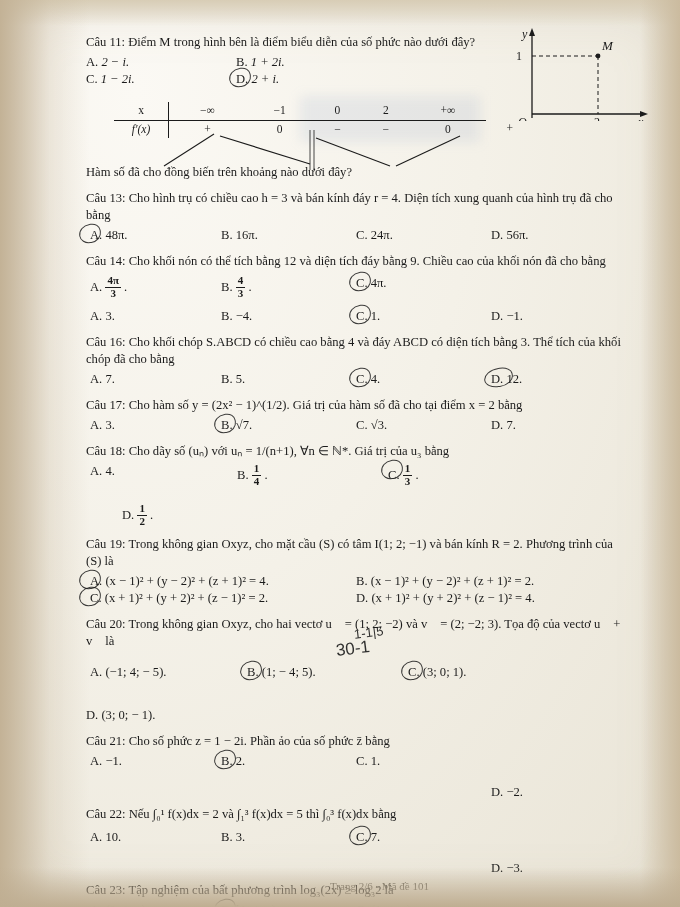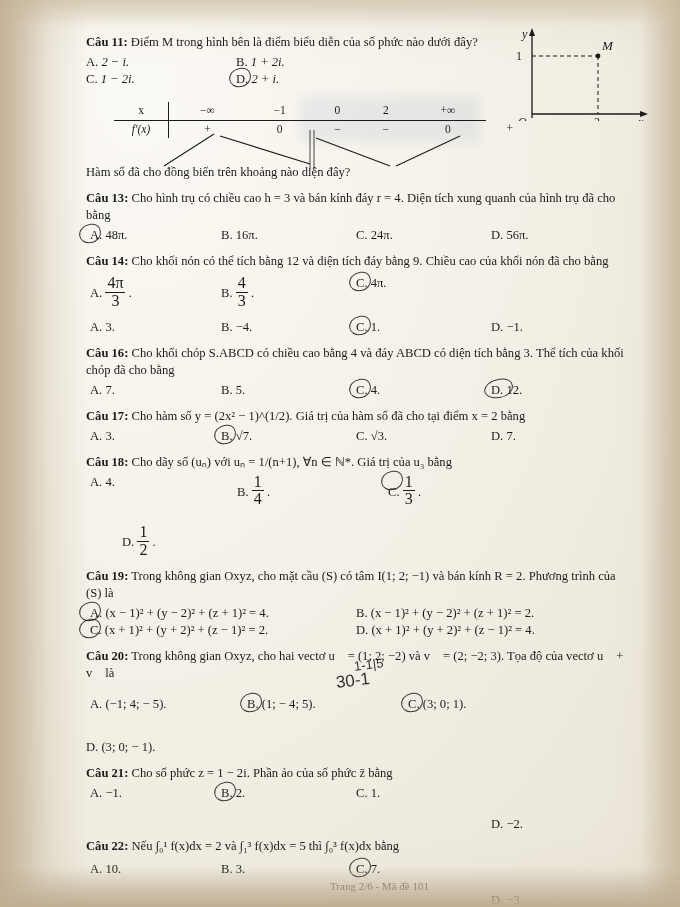--- a/index.html
+++ b/index.html
@@ -28,27 +28,27 @@
   .leftshade{position:absolute;left:0;top:0;width:90px;height:907px;
     background:linear-gradient(90deg,#c3b296 0%,rgba(195,178,150,.25) 55%,rgba(255,255,255,0) 100%);
     pointer-events:none;}
   .rightshade{position:absolute;right:0;top:0;width:40px;height:907px;
     background:linear-gradient(270deg,#cbbb9f 0%,rgba(203,187,159,0) 100%);
     pointer-events:none;}
 
   .content{position:absolute;left:86px;top:34px;width:540px;color:#1b1b1b;}
   .q{margin-bottom:9px;line-height:1.35;font-size:12.6px;}
   .qhead{display:block;}
-  .qlabel{font-weight:bold;}
+  .qlabel{font-weight:normal;}
   i{font-style:italic;}
   .opts{display:flex;flex-wrap:wrap;margin-top:3px;}
   .opt{width:25%;box-sizing:border-box;font-size:12.6px;white-space:nowrap;position:relative;}
   .opt.w50{width:50%;}
   .opt.ind{padding-left:4px;}
-  .frac{display:inline-block;text-align:center;vertical-align:-0.55em;line-height:1.05;font-size:16px;}
+  .frac{display:inline-block;text-align:center;vertical-align:-0.55em;line-height:1.05;font-size:11px;font-weight:bold;}
   .frac .num{display:block;border-bottom:1px solid #1b1b1b;padding:0 2px;}
   .frac .den{display:block;padding:0 2px;}
   
   .circled:before{
     content:"";position:absolute;left:-7px;top:-3px;width:20px;height:17px;
     border:1.6px solid #1a1a1a;border-radius:60% 45% 55% 50%;
     transform:rotate(-9deg);opacity:.85;
   }
   .circled.wide:before{width:27px;}
   
@@ -145,21 +145,21 @@
         <svg class="curve" viewBox="0 0 360 40">
           <path d="M4,36 L54,4" stroke="#1b1b1b" stroke-width="1.1" fill="none"></path>
           <path d="M60,6 L150,34" stroke="#1b1b1b" stroke-width="1.1" fill="none"></path>
           <path d="M156,8 L230,36" stroke="#1b1b1b" stroke-width="1.1" fill="none"></path>
           <path d="M236,36 L300,6" stroke="#1b1b1b" stroke-width="1.1" fill="none"></path>
           <line x1="150" y1="0" x2="150" y2="40" stroke="#1b1b1b" stroke-width="0.8"></line>
           <line x1="154" y1="0" x2="154" y2="40" stroke="#1b1b1b" stroke-width="0.8"></line>
         </svg>
       </div>
       <div style="margin-top:26px;">
-        <span>Hàm số đã cho đồng biến trên khoảng nào diện đây?</span>
+        <span>Hàm số đã cho đồng biến trên khoảng nào dưới đây?</span>
       </div>
     </div>
 
     <div class="q">
       <div class="qhead">
         <span class="qlabel">Câu 13:</span>
         <span>Cho hình trụ có chiều cao h = 3 và bán kính đáy r = 4. Diện tích xung quanh của hình trụ đã cho bằng</span>
       </div>
       <div class="opts">
         <div class="opt ind circled">

